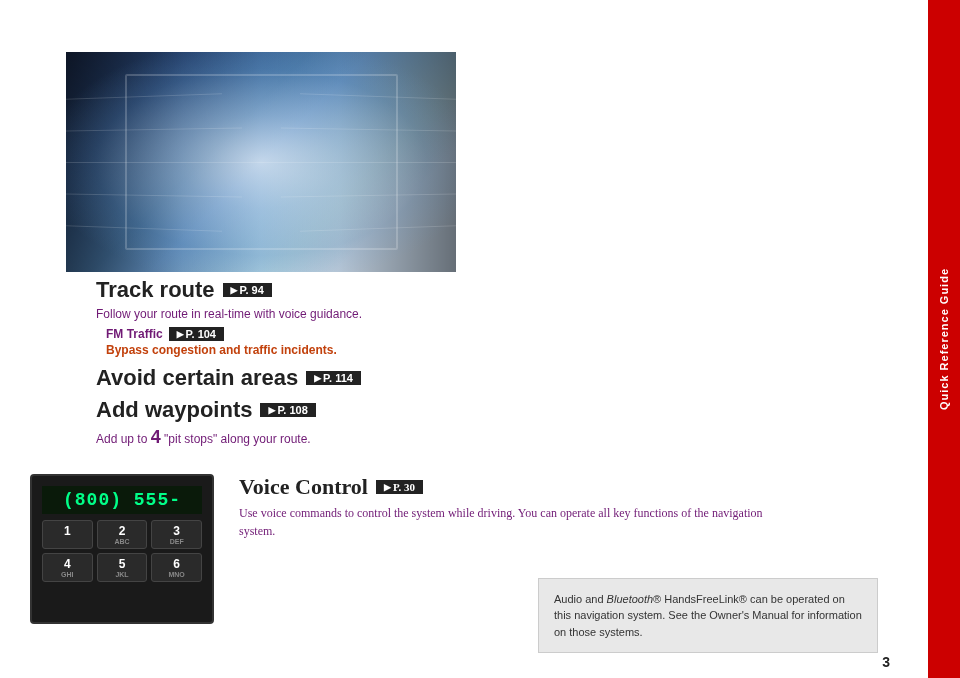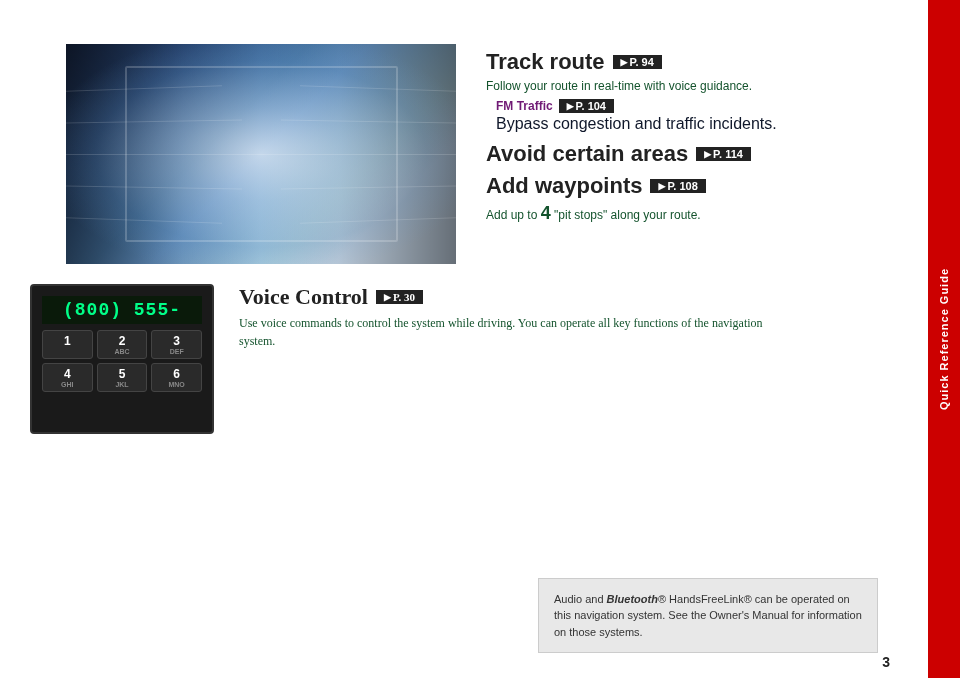--- a/index.html
+++ b/index.html
@@ -40,22 +40,22 @@
       left: 0;
       top: 0;
       width: 928px;
       height: 678px;
       padding: 20px 20px 20px 30px;
     }
 
     
     .top-section {
       display: flex;
-      flex-direction: row;
-      margin-top: 24px;
+      flex-direction: column;
+      margin-top: 32px;
       margin-bottom: 20px;
       padding-left: 36px;
     }
 
     
     .tunnel-image {
       width: 390px;
       height: 220px;
       flex-shrink: 0;
       background: linear-gradient(135deg, #1a2a4a 0%, #2a4a7a 20%, #4a7aaa 40%, #6a9acc 50%, #8ab4d4 60%, #aaccdd 70%, #ccddee 80%);
@@ -118,43 +118,44 @@
       white-space: nowrap;
     }
     .page-badge::before {
       content: '▶';
       margin-right: 2px;
       font-size: 9px;
     }
 
     .section-desc {
       font-size: 12px;
-      color: #14532d;
+      color: #701a75;
       margin-bottom: 6px;
       margin-left: 0;
     }
 
     .fm-traffic-line {
       display: flex;
       align-items: center;
       gap: 6px;
       margin-left: 10px;
       margin-bottom: 2px;
     }
     .fm-traffic-label {
       color: #701a75;
       font-size: 12px;
       font-weight: bold;
     }
 
     .bypass-line {
-      font-size: 16px;
-      color: #0f172a;
+      font-size: 12px;
+      color: #c2410c;
       margin-left: 10px;
       margin-bottom: 8px;
+      font-weight: bold;
     }
 
     
     .bottom-section {
       display: flex;
       flex-direction: row;
       margin-top: 20px;
       align-items: flex-start;
     }
 
@@ -234,21 +235,21 @@
       position: absolute;
       bottom: 8px;
       right: 38px;
       font-size: 14px;
       font-weight: bold;
       color: #222;
     }
 
     .bold-italic {
       font-style: italic;
-      font-weight: bold;
+      font-weight: normal;
     }
 
     .number-large {
       font-size: 18px;
       font-weight: bold;
     }
   </style>
 </head>
 <body>
 

